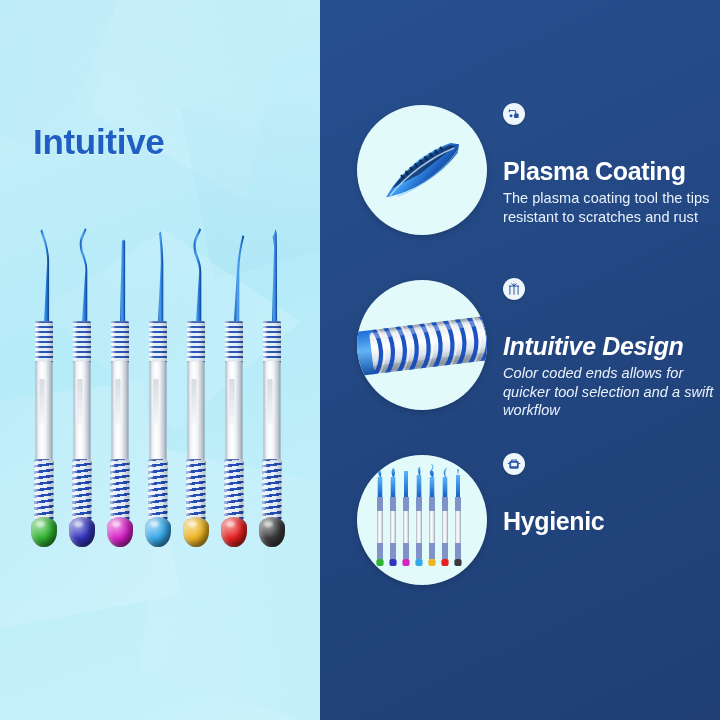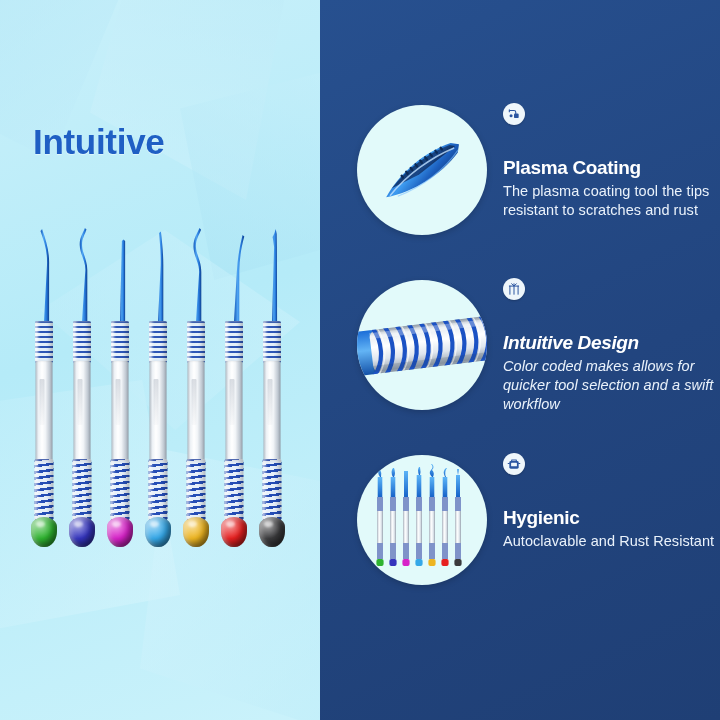--- a/index.html
+++ b/index.html
@@ -105,21 +105,21 @@
 
   .feature-text { position:absolute; left:183px; top:-2px; width:212px; }
   .icon-badge {
     width:22px; height:22px; border-radius:50%;
     background:#eef6fb; display:flex; align-items:center;
     justify-content:center; margin-bottom:5px;
     box-shadow:0 1px 2px rgba(0,0,0,.2);
   }
   .icon-badge svg { display:block; }
   .feature-title {
-    font-size:19px; font-weight:700; color:#ffffff;
+    font-size:25px; font-weight:700; color:#ffffff;
     letter-spacing:-.35px; line-height:1.15; margin-bottom:3px;margin-top:32px;
   }
   .feature-desc {
     font-size:14.5px; color:#eaf2fb; line-height:1.30;
     letter-spacing:.05px; font-weight:400;
   }
 
   
   .c-svg { width:130px; height:130px; display:block; }
 </style>
@@ -377,21 +377,21 @@
         <div class="icon-badge">
           <svg width="14" height="14" viewBox="0 0 24 24" fill="none" stroke="#2a55a0" stroke-width="1.7" stroke-linecap="round">
             <path d="M12 3v18"></path>
             <path d="M5 7v14"></path>
             <path d="M19 7v14"></path>
             <path d="M4 7h16"></path>
             <path d="M8 3l4 4 4-4"></path>
           </svg>
         </div>
         <div class="feature-title">Intuitive Design</div>
-        <div class="feature-desc">Color coded makes allows for quicker tool selection and a swift workflow</div>
+        <div class="feature-desc">Color coded ends allows for quicker tool selection and a swift workflow</div>
       </div>
     </div>
 
     <div class="photo-circle-wrap"></div>
     <div class="feature-row fr3">
       <div class="photo-circle">
         <svg class="c-svg" viewBox="0 0 130 130">
           <defs>
             <linearGradient id="minishaft" x1="0" y1="0" x2="1" y2="0">
               <stop offset="0%" stop-color="#a7b2be"></stop>
@@ -467,18 +467,17 @@
       <div class="feature-text">
         <div class="icon-badge">
           <svg width="14" height="14" viewBox="0 0 24 24" fill="none" stroke="#2a55a0" stroke-width="1.8" stroke-linecap="round" stroke-linejoin="round">
             <rect x="4" y="7" width="16" height="13" rx="2.5" fill="#2a55a0" stroke="none"></rect>
             <rect x="7" y="10" width="10" height="6" rx="1" fill="#eef6fb" stroke="none"></rect>
             <path d="M8 7V5h8v2"></path>
             <path d="M4 11H2M22 11h-2"></path>
           </svg>
         </div>
         <div class="feature-title">Hygienic</div>
-        <div class="feature-desc">Autoclavable and Rust Resistant</div>
       </div>
     </div>
 
   </div>
 </div>
 
 </body></html>

